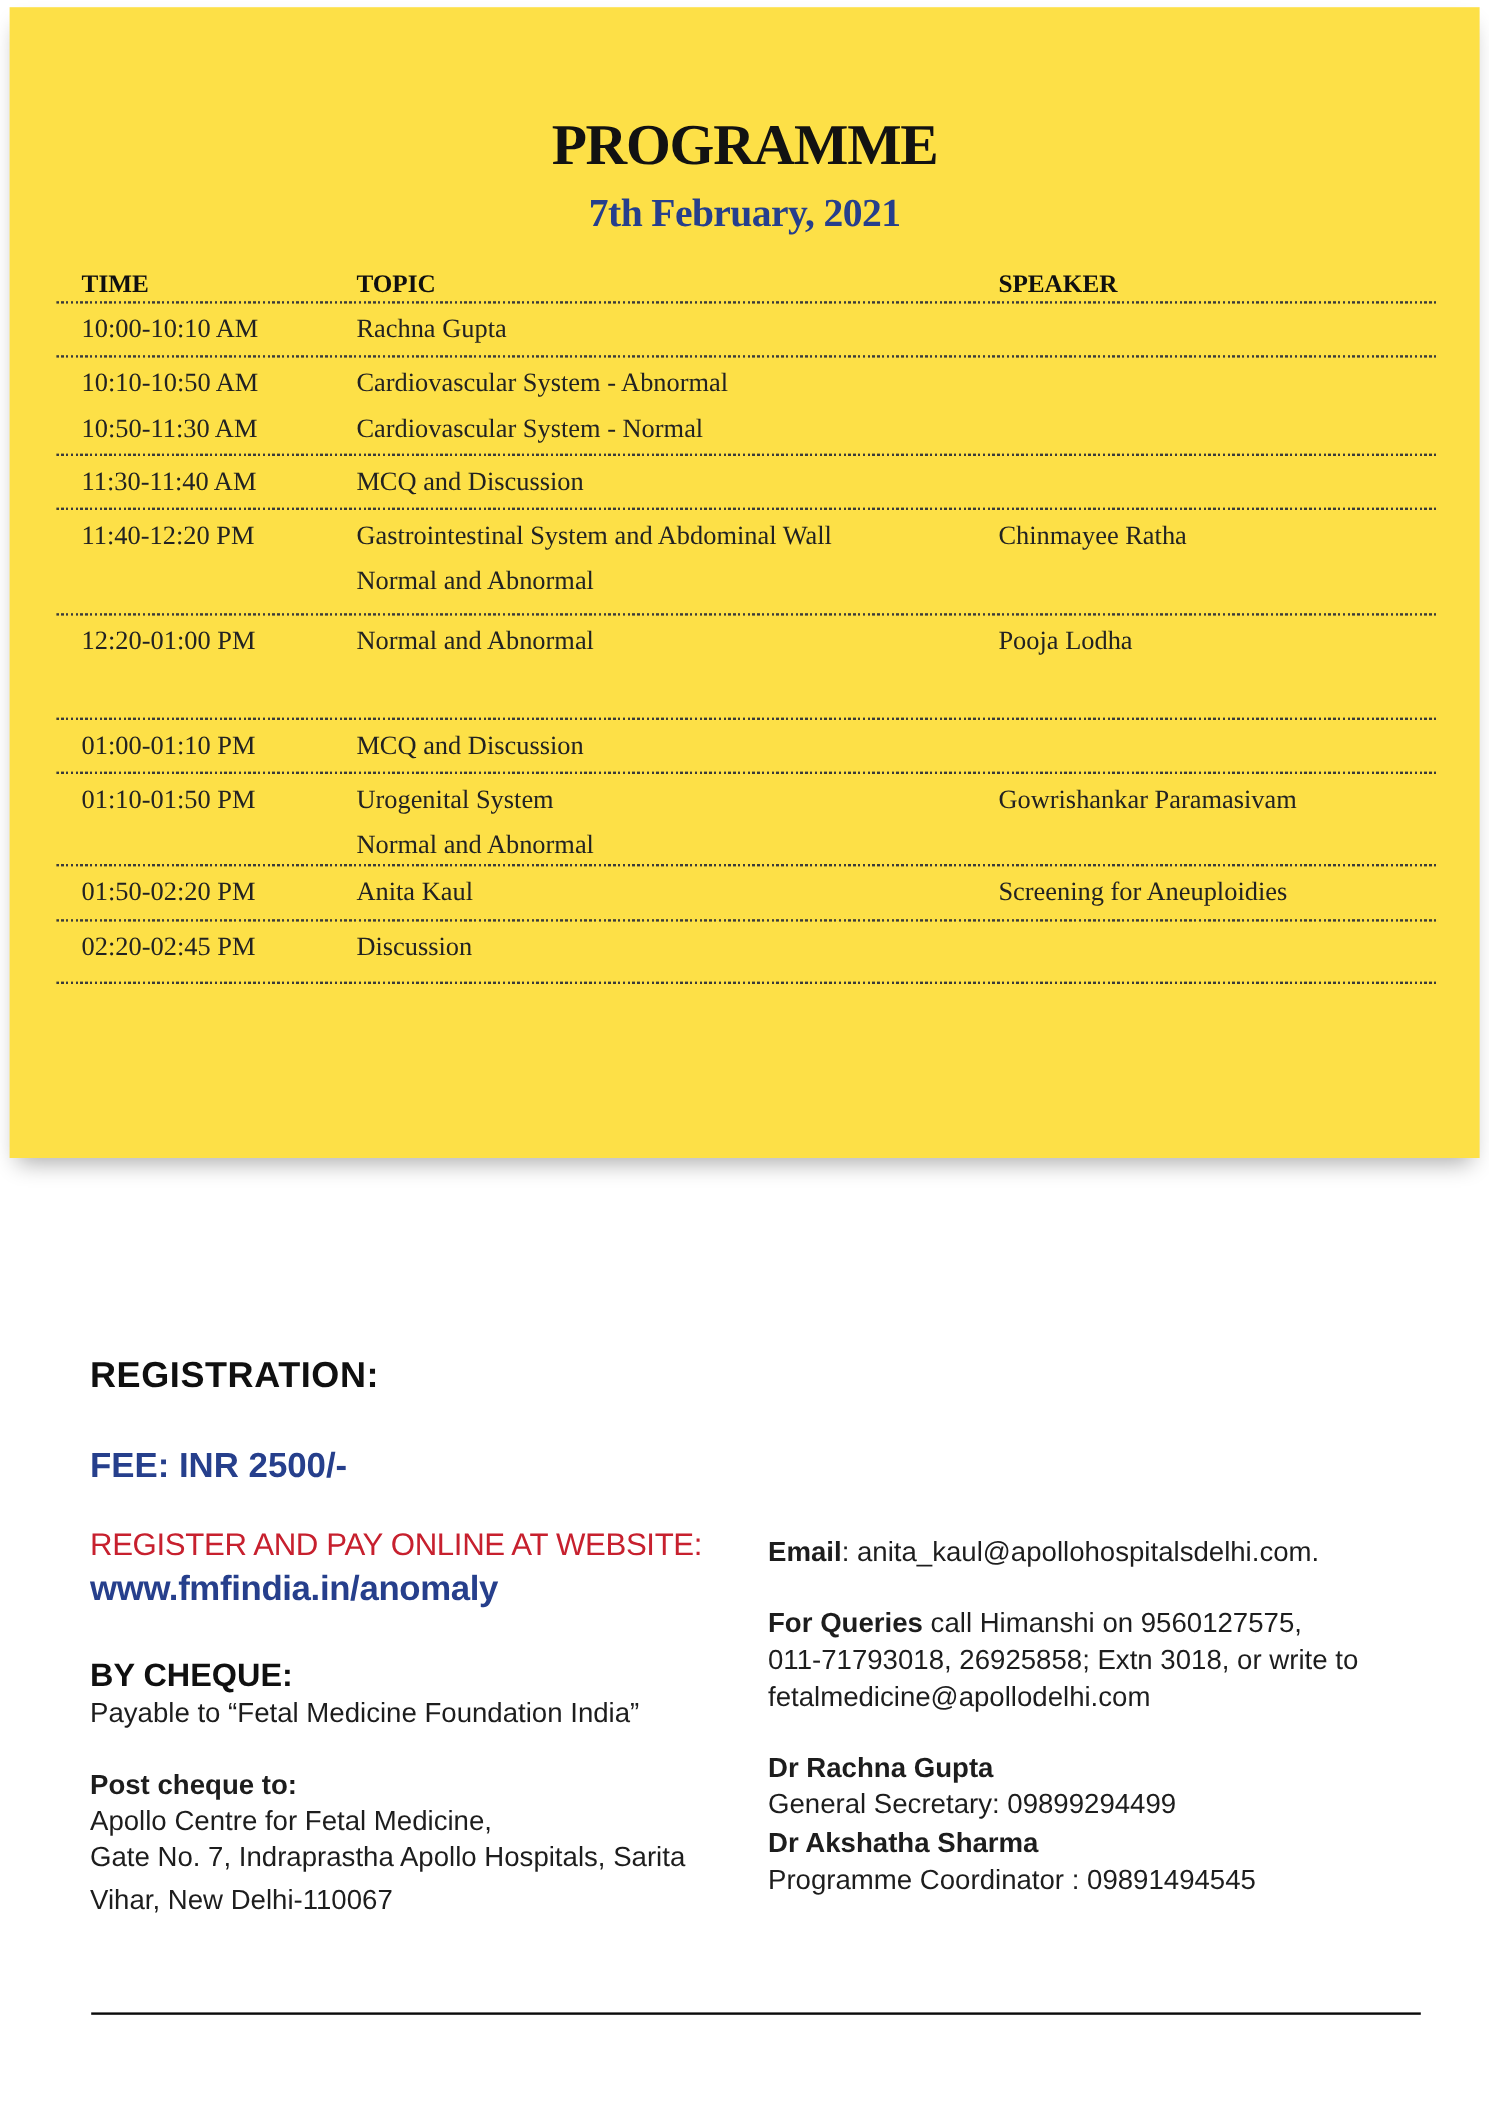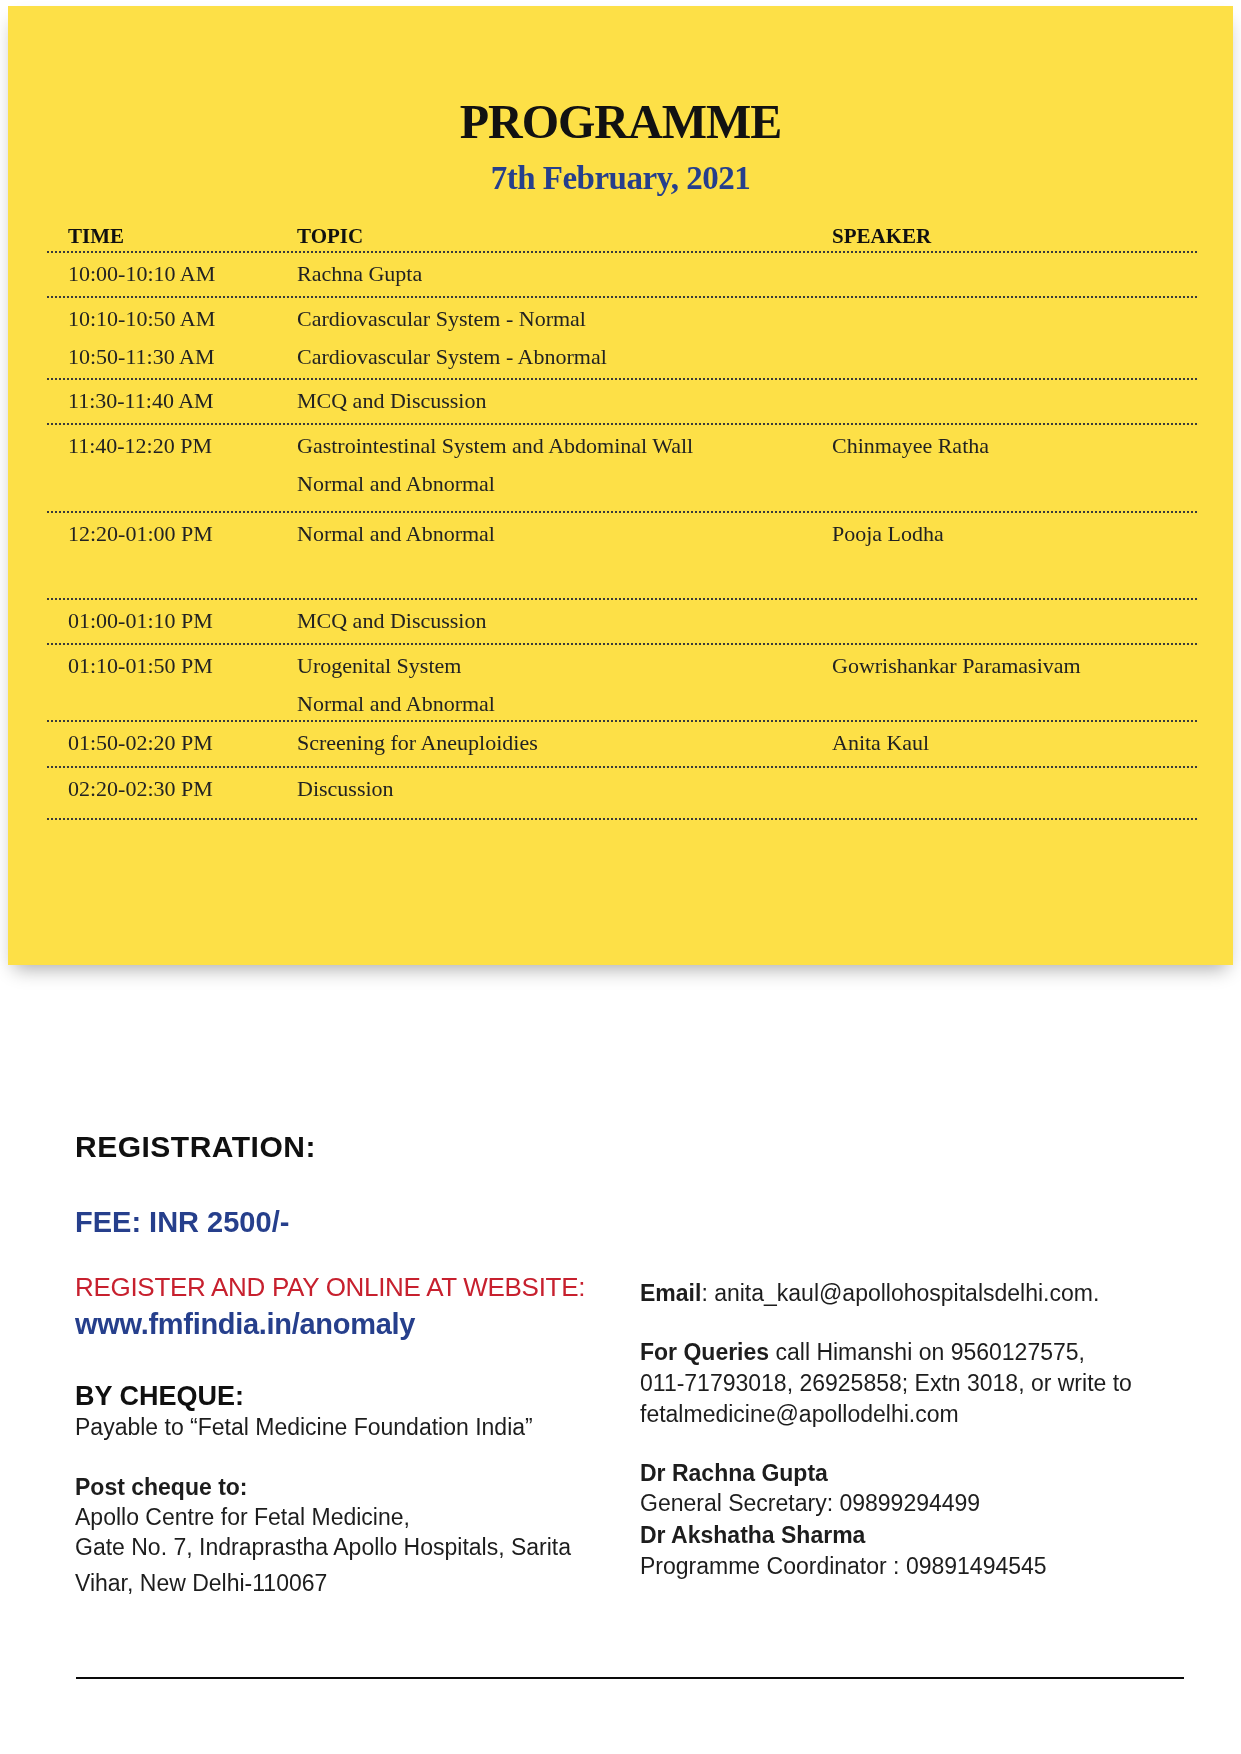--- a/index.html
+++ b/index.html
@@ -72,22 +72,22 @@
           <div class="cell">
             <div>Rachna Gupta</div>
           </div>
         </div>
         <div class="srow" style="height: 82px;">
           <div class="cell">
             <div>10:10-10:50 AM</div>
             <div>10:50-11:30 AM</div>
           </div>
           <div class="cell">
+            <div>Cardiovascular System - Abnormal</div>
             <div>Cardiovascular System - Normal</div>
-            <div>Cardiovascular System - Abnormal</div>
           </div>
         </div>
         <div class="srow" style="height: 45px;">
           <div class="cell">
             <div>11:30-11:40 AM</div>
           </div>
           <div class="cell">
             <div>MCQ and Discussion</div>
           </div>
           <div class="cell"></div>
@@ -134,29 +134,29 @@
           </div>
           <div class="cell">
             <div>Gowrishankar Paramasivam</div>
           </div>
         </div>
         <div class="srow" style="height: 46px;">
           <div class="cell">
             <div>01:50-02:20 PM</div>
           </div>
           <div class="cell">
-            <div>Screening for Aneuploidies</div>
+            <div>Anita Kaul</div>
           </div>
           <div class="cell">
-            <div>Anita Kaul</div>
+            <div>Screening for Aneuploidies</div>
           </div>
         </div>
         <div class="srow" style="height: 52px;">
           <div class="cell">
-            <div>02:20-02:30 PM</div>
+            <div>02:20-02:45 PM</div>
           </div>
           <div class="cell">
             <div>Discussion</div>
           </div>
           <div class="cell"></div>
         </div>
       </div>
   </div>
 </div>
 

